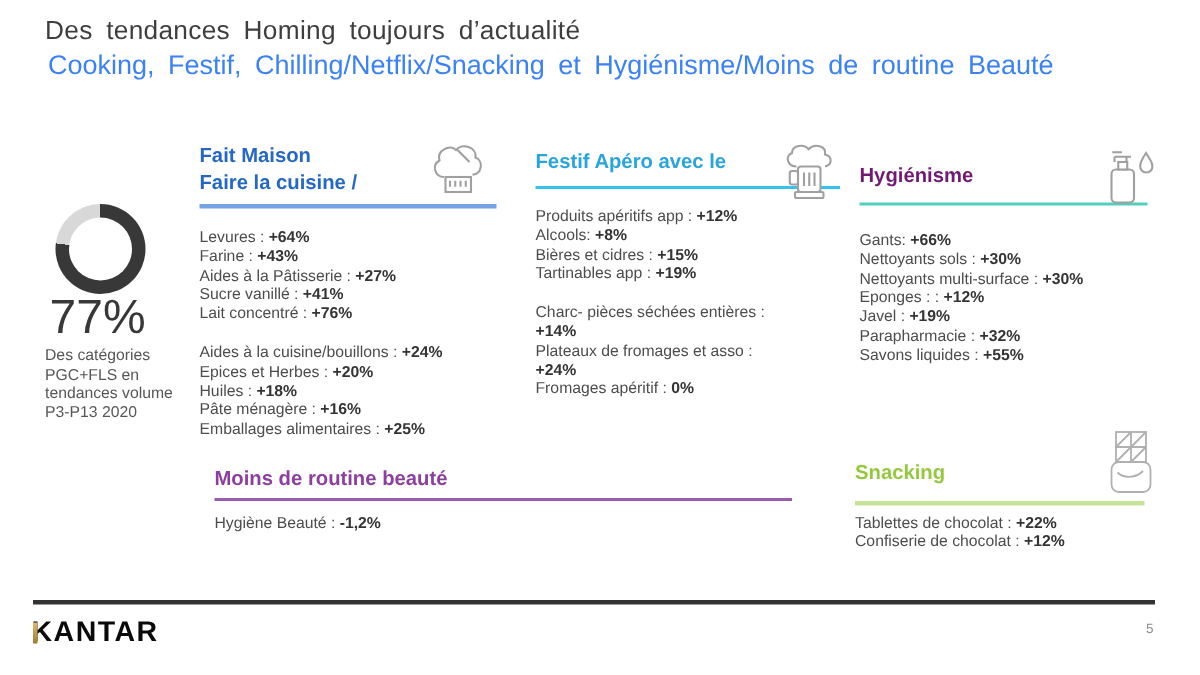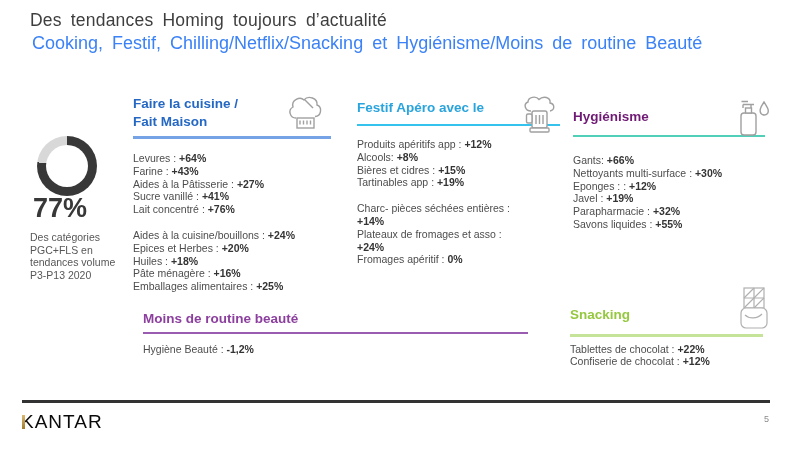--- a/index.html
+++ b/index.html
@@ -17,21 +17,21 @@
     color:#3b82f6;word-spacing:4px;
   }
   
   .donut{
     position:absolute;left:37px;top:136px;width:60px;height:60px;border-radius:50%;
   }
   .donut .hole{
     position:absolute;left:9px;top:9px;width:42px;height:42px;border-radius:50%;background:#fff;
   }
   .donut-value{
-    position:absolute;left:33px;top:193px;font-size:27px;font-weight:bold;color:#383838;
+    position:absolute;left:33px;top:193px;font-size:32px;font-weight:normal;color:#383838;
   }
   .donut-caption{
     position:absolute;left:30px;top:231px;width:110px;font-size:10.5px;line-height:1.2;color:#575757;
   }
   
   .section{position:absolute;}
   .sec-title{font-weight:bold;font-size:13.5px;line-height:1.3;}
   .sec-rule{height:3px;margin-top:6px;}
   .sec-items{margin-top:13px;font-size:10.5px;line-height:1.22;color:#4d4d4d;}
   .item-group{margin-bottom:13px;}
@@ -56,21 +56,21 @@
   .sec-beauty .sec-items{margin-top:9px;}
   .sec-beauty .sec-items{font-size:10.5px;}
   .sec-snacking{left:570px;top:306px;width:200px;}
   .sec-snacking .sec-rule{height:3px;width:193px;margin-top:10px;}
   .sec-snacking .sec-items{margin-top:6px;}
   .sec-snacking .sec-icon{left:165px;top:-20px;}
   .item-group:last-child{margin-bottom:0;}
   
   .footer-rule{position:absolute;left:22px;top:400px;width:748px;height:3px;background:#333333;}
   .logo{
-    position:absolute;left:21px;top:411px;font-size:19px;font-weight:normal;color:#0a0a0a;
+    position:absolute;left:21px;top:411px;font-size:19px;font-weight:bold;color:#0a0a0a;
     letter-spacing:1px;
   }
   .logo .gold-bar{
     position:absolute;left:0.5px;top:3.5px;width:3.5px;height:14px;
     background:linear-gradient(#dcb873,#a07c2c);
   }
   .page-number{position:absolute;left:764px;top:414px;font-size:9px;color:#8a8a8a;}
 </style>
 </head>
 <body>
@@ -94,22 +94,22 @@
   <div class="section sec-cooking">
     <div class="sec-icon">
       <svg width="44" height="40" viewBox="0 0 44 40" fill="none" stroke="#a0a0a0" stroke-width="1.4">
         <path d="M13 25 C7 25 4.5 17 10 14 C8 7 17 3 21 7 C25 2 35 5 34 12 C39.5 14 38.5 23 32 23.5" fill="#fff"></path>
         <path d="M22 7 L30 15"></path>
         <rect x="14" y="25" width="17" height="10" fill="#fff"></rect>
         <path d="M17 27.5 V31.5 M20.5 27.5 V31.5 M24 27.5 V31.5 M27.5 27.5 V31.5"></path>
       </svg>
     </div>
     <div class="sec-title" style="color: rgb(36, 104, 196);">
+        <div>Fait Maison</div>
         <div>Faire la cuisine /</div>
-        <div>Fait Maison</div>
       </div>
     <div class="sec-rule" style="background: rgb(118, 163, 230);"></div>
     <div class="sec-items">
         <div class="item-group">
           <div class="item"><span class="lab">Levures : </span><span class="val">+64%</span></div>
           <div class="item"><span class="lab">Farine : </span><span class="val">+43%</span></div>
           <div class="item"><span class="lab">Aides à la Pâtisserie : </span><span class="val">+27%</span></div>
           <div class="item"><span class="lab">Sucre vanillé  : </span><span class="val">+41%</span></div>
           <div class="item"><span class="lab">Lait concentré : </span><span class="val">+76%</span></div>
         </div>
@@ -161,20 +161,21 @@
         <path d="M29 6 C25.5 11.5 24 14.5 26 17.5 A4.3 4.3 0 0 0 32.5 17.5 C34.5 14.5 32.5 11.5 29 6 Z" fill="#fff"></path>
       </svg>
     </div>
     <div class="sec-title" style="color: #701a75;">
         <div>Hygiénisme</div>
       </div>
     <div class="sec-rule" style="background: rgb(82, 207, 184);"></div>
     <div class="sec-items">
         <div class="item-group">
           <div class="item"><span class="lab">Gants: </span><span class="val">+66%</span></div>
+          <div class="item"><span class="lab">Nettoyants sols : </span><span class="val">+30%</span></div>
           <div class="item"><span class="lab">Nettoyants multi-surface : </span><span class="val">+30%</span></div>
           <div class="item"><span class="lab">Eponges : : </span><span class="val">+12%</span></div>
           <div class="item"><span class="lab">Javel : </span><span class="val">+19%</span></div>
           <div class="item"><span class="lab">Parapharmacie : </span><span class="val">+32%</span></div>
           <div class="item"><span class="lab">Savons liquides : </span><span class="val">+55%</span></div>
         </div>
       </div>
   </div>
 
   <div class="section sec-beauty">

